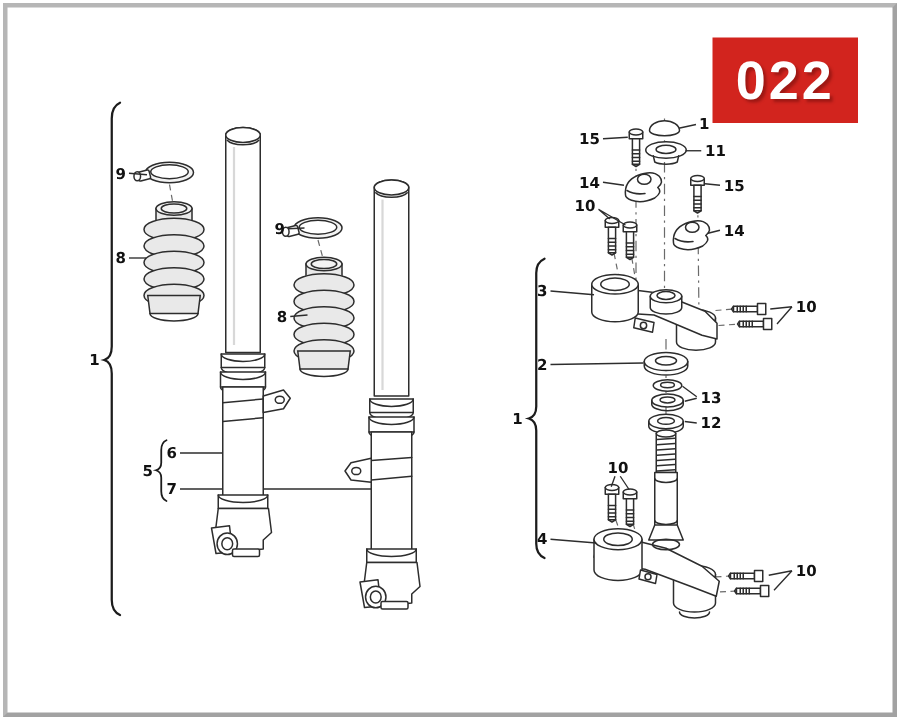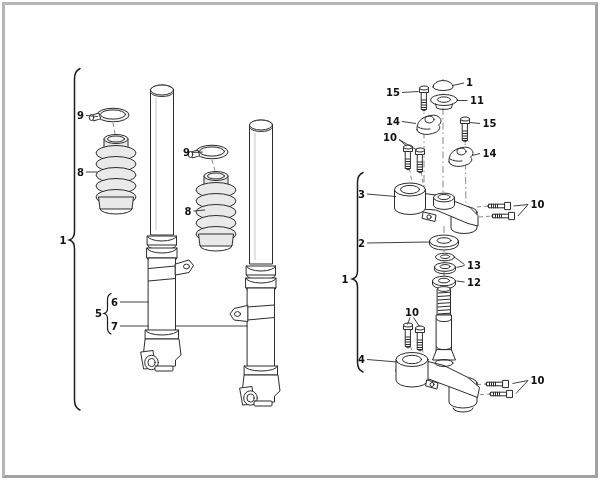--- a/index.html
+++ b/index.html
@@ -259,13 +259,16 @@
       <text class="lbl" x="365" y="246.5" text-anchor="end">2</text>
       <text class="lbl" x="467" y="268.5" text-anchor="start">13</text>
       <text class="lbl" x="467" y="285.5" text-anchor="start">12</text>
       <text class="lbl" x="348.5" y="282.5" text-anchor="end">1</text>
       <text class="lbl" x="412" y="315.5" text-anchor="middle">10</text>
       <text class="lbl" x="365" y="362.5" text-anchor="end">4</text>
       <text class="lbl" x="530.5" y="384" text-anchor="start">10</text>
     </g>
   </svg>
 
+  <div class="badge">
+    <span>022</span>
+  </div>
 </div>
 
 </body></html>

